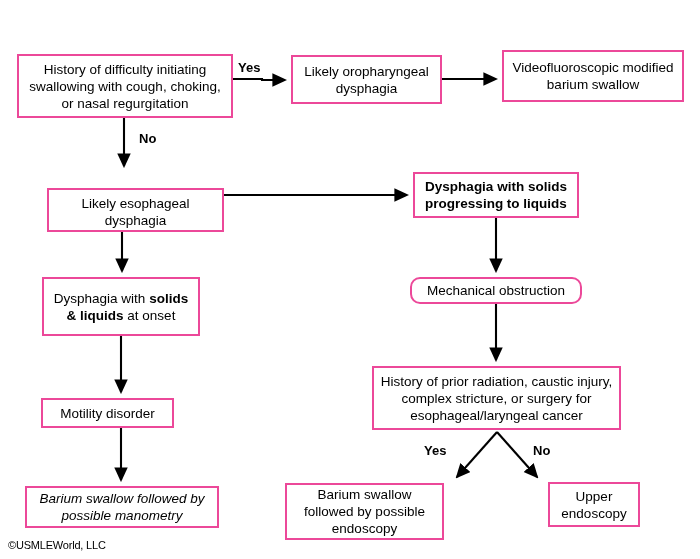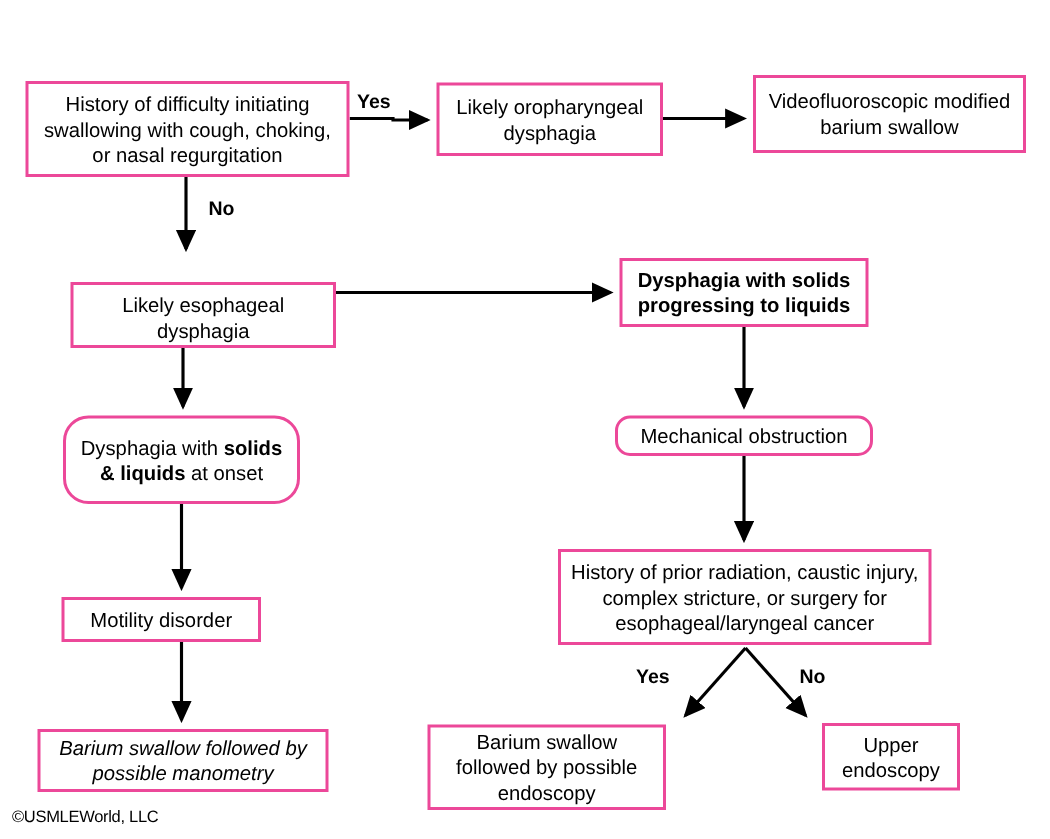--- a/index.html
+++ b/index.html
@@ -103,21 +103,21 @@
       </div>
       <div class="node" style="left: 502px; top: 50px; width: 182px; height: 52px;">
         <span class="txt">Videofluoroscopic modified barium swallow</span>
       </div>
       <div class="node" style="left: 47px; top: 188px; width: 177px; height: 44px; align-items: flex-end;">
         <span class="txt">Likely esophageal dysphagia</span>
       </div>
       <div class="node" style="left: 413px; top: 172px; width: 166px; height: 46px; font-weight: bold;">
         <span class="txt">Dysphagia with solids progressing to liquids</span>
       </div>
-      <div class="node" style="left: 42px; top: 277px; width: 158px; height: 59px; border-radius: 17px;">
+      <div class="node" style="left: 42px; top: 277px; width: 158px; height: 59px;">
         <span class="txt">Dysphagia with <b>solids &amp; liquids</b> at onset</span>
       </div>
       <div class="node" style="left: 410px; top: 277px; width: 172px; height: 27px; border-radius: 10px;">
         <span class="txt">Mechanical obstruction</span>
       </div>
       <div class="node" style="left: 41px; top: 398px; width: 133px; height: 30px;">
         <span class="txt">Motility disorder</span>
       </div>
       <div class="node" style="left: 372px; top: 366px; width: 249px; height: 64px;">
         <span class="txt">History of prior radiation, caustic injury, complex stricture, or surgery for esophageal/laryngeal cancer</span>

